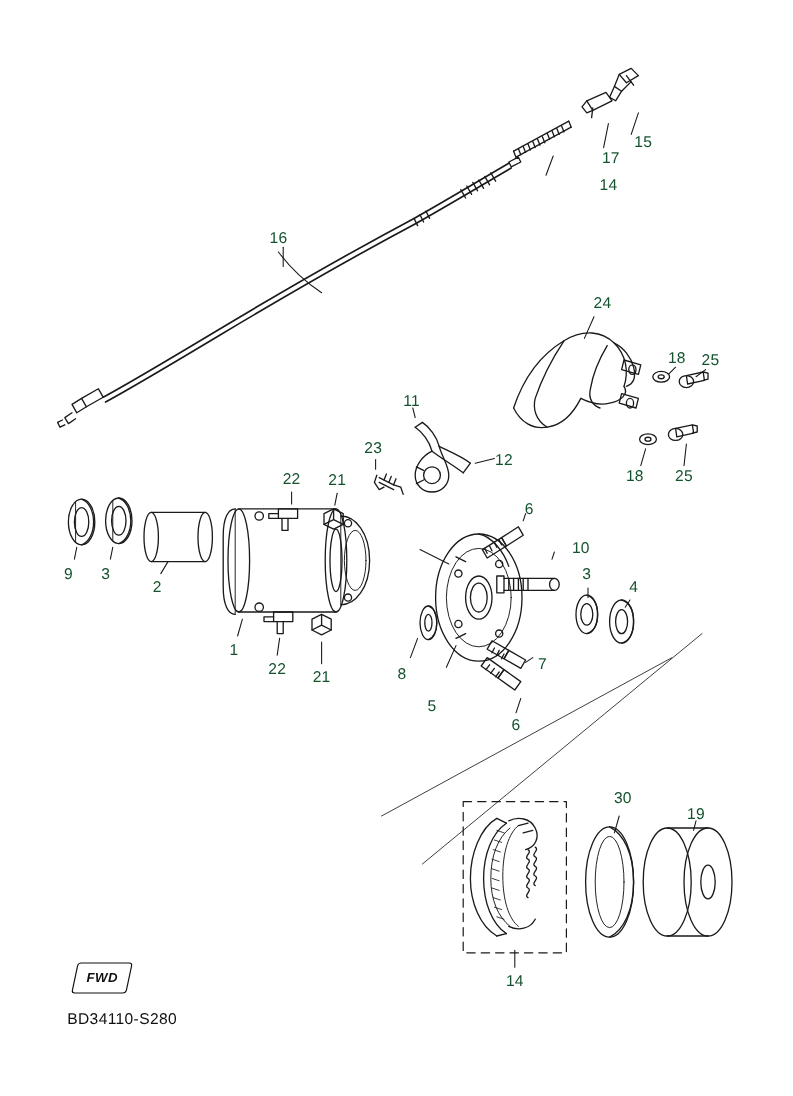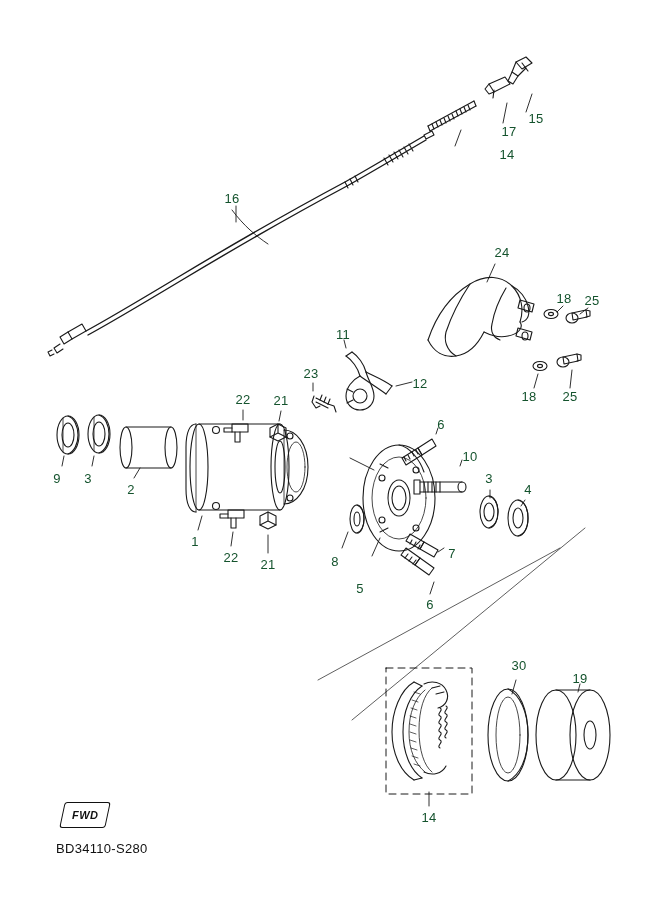--- a/index.html
+++ b/index.html
@@ -352,21 +352,21 @@
   <div class="callout" style="left:564px; top:298px;">18</div>
   <div class="callout" style="left:592px; top:300px;">25</div>
   <div class="callout" style="left:343px; top:334px;">11</div>
   <div class="callout" style="left:529px; top:396px;">18</div>
   <div class="callout" style="left:570px; top:396px;">25</div>
   <div class="callout" style="left:420px; top:383px;text-align:right;">12</div>
   <div class="callout" style="left:311px; top:373px;">23</div>
   <div class="callout" style="left:243px; top:399px;">22</div>
   <div class="callout" style="left:281px; top:400px;">21</div>
   <div class="callout" style="left:441px; top:424px;">6</div>
-  <div class="callout" style="left:470px; top:456px;text-align:center;">10</div>
+  <div class="callout" style="left:484px; top:456px;text-align:center;">10</div>
   <div class="callout" style="left:489px; top:478px;">3</div>
   <div class="callout" style="left:528px; top:489px;">4</div>
   <div class="callout" style="left:57px; top:478px;">9</div>
   <div class="callout" style="left:88px; top:478px;">3</div>
   <div class="callout" style="left:131px; top:489px;">2</div>
   <div class="callout" style="left:195px; top:541px;">1</div>
   <div class="callout" style="left:231px; top:557px;">22</div>
   <div class="callout" style="left:268px; top:564px;">21</div>
   <div class="callout" style="left:335px; top:561px;">8</div>
   <div class="callout" style="left:360px; top:588px;">5</div>

